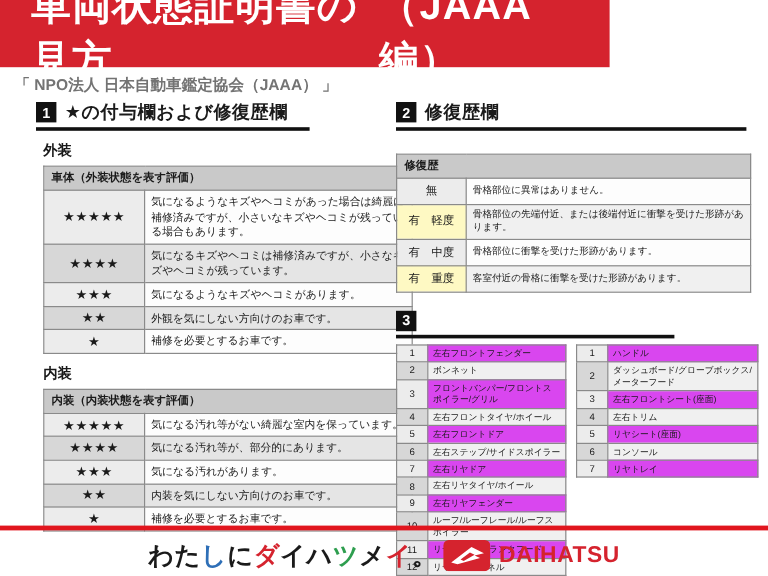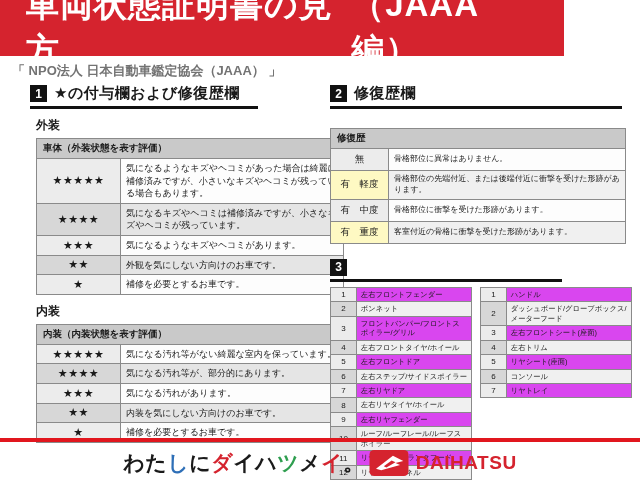--- a/index.html
+++ b/index.html
@@ -3,21 +3,21 @@
 <meta charset="utf-8">
 <style>
   * { margin:0; padding:0; box-sizing:border-box; }
   html,body { width:640px; height:480px; }
   body {
     font-family:"Liberation Sans","DejaVu Sans",sans-serif;
     background:#ffffff; color:#1a1a1a; position:relative; overflow:hidden;
   }
   
   .banner {
-    position:absolute; left:0; top:0; width:564px; height:56px;
+    position:absolute; left:0; top:0; width:508px; height:56px;
     background:#d5232e; display:flex; align-items:center;
     padding:0 26px; color:#fff;
   }
   .banner .ttl { font-size:33px; font-weight:bold; letter-spacing:1px; }
   .banner .ed  { font-size:33px; font-weight:bold; margin-left:auto; letter-spacing:1px; }
   
   .subtitle { position:absolute; left:12px; top:62px; font-size:13px; font-weight:bold; color:#737373; }
   
   .sec-h { display:flex; align-items:center; gap:7px; border-bottom:3px solid #111; padding-bottom:3px; }
   .sec-num {

